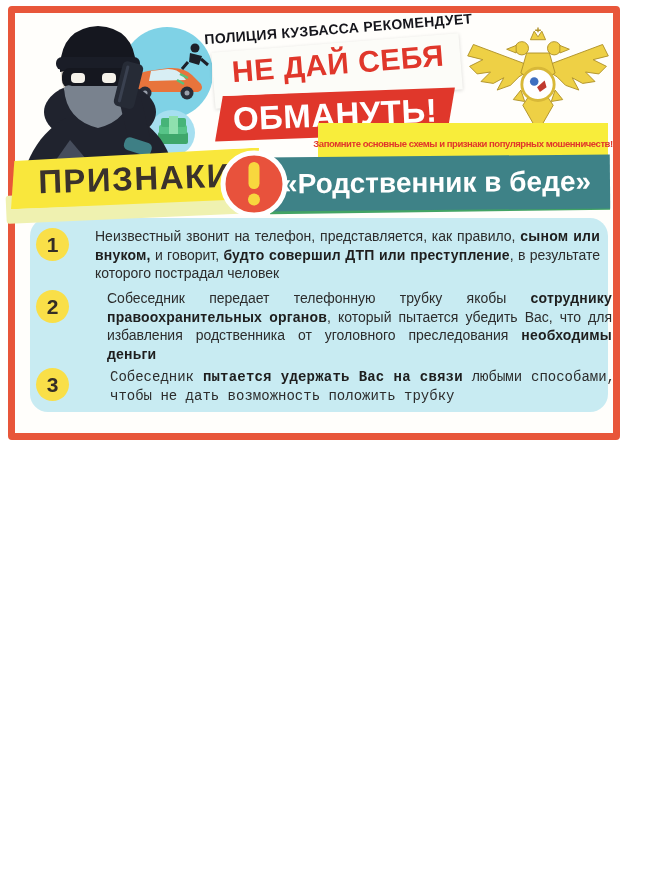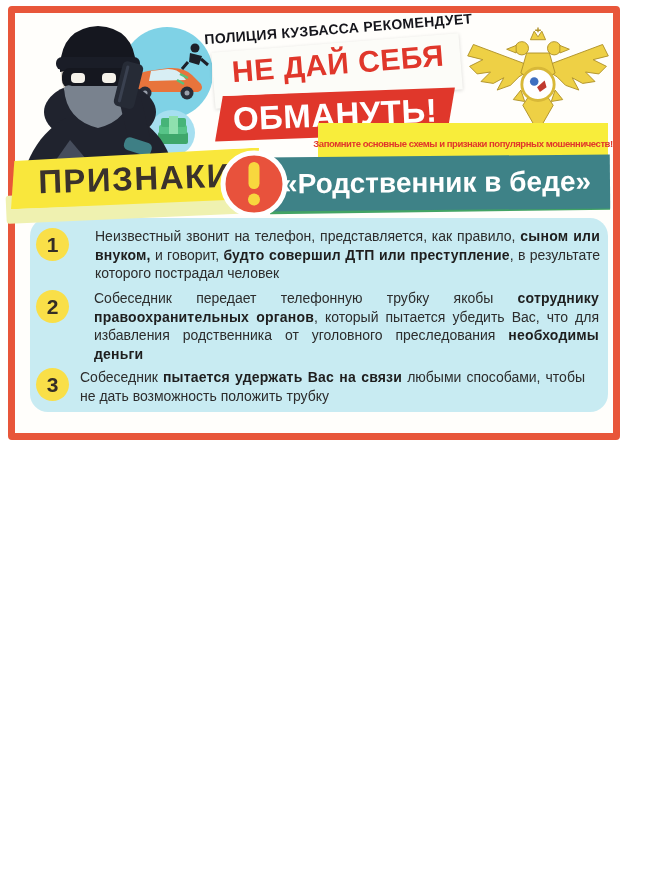--- a/index.html
+++ b/index.html
@@ -171,18 +171,18 @@
     <rect x="29.5" y="13" width="11" height="27" rx="5.5" fill="#f8d73e"></rect>
     <circle cx="35" cy="50.5" r="6" fill="#f8d73e"></circle>
   </svg>
 
   <div class="items-panel abs"></div>
 
   <div class="num-circle abs" style="left:36px;top:228px;">1</div>
   <div class="item-text abs" style="left:95px;top:227px;"><span>Неизвестный звонит на телефон, представляется, как правило, </span><span class="b">сыном или внуком,</span><span> и говорит, </span><span class="b">будто совершил ДТП или преступление</span><span>, в результате которого пострадал человек</span></div>
 
   <div class="num-circle abs" style="left:36px;top:290px;">2</div>
-  <div class="item-text abs" style="left:94px;top:289px;"><span>Собеседник передает телефонную трубку якобы </span><span class="b">сотруднику правоохранительных органов</span><span>, который пытается убедить Вас, что для избавления родственника от уголовного преследования </span><span class="b">необходимы деньги</span></div>
+  <div class="item-text abs" style="left:107px;top:289px;"><span>Собеседник передает телефонную трубку якобы </span><span class="b">сотруднику правоохранительных органов</span><span>, который пытается убедить Вас, что для избавления родственника от уголовного преследования </span><span class="b">необходимы деньги</span></div>
 
   <div class="num-circle abs" style="left:36px;top:368px;">3</div>
-  <div class="item-text abs" style="left:80px;top:368px;"><span>Собеседник </span><span class="b">пытается удержать Вас на связи</span><span> любыми способами, чтобы не дать возможность положить трубку</span></div>
+  <div class="item-text abs" style="left:110px;top:368px;font-family:Liberation Mono, monospace;"><span>Собеседник </span><span class="b">пытается удержать Вас на связи</span><span> любыми способами, чтобы не дать возможность положить трубку</span></div>
 
 </div>
 
 </body></html>

